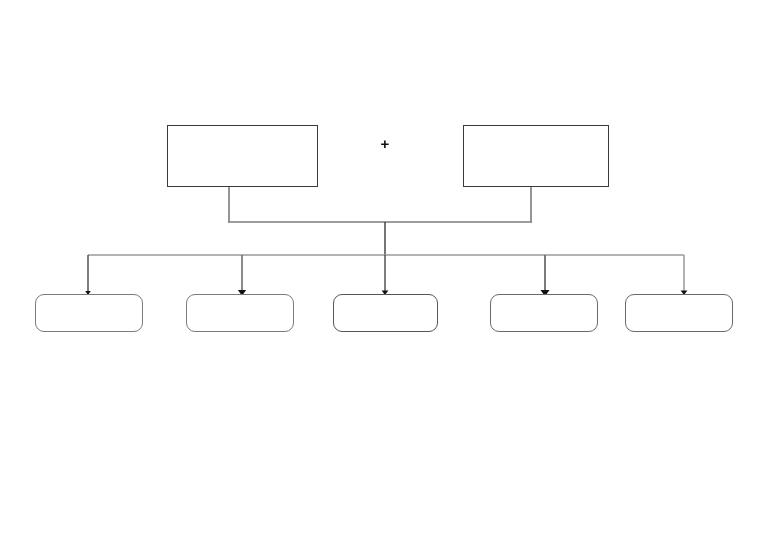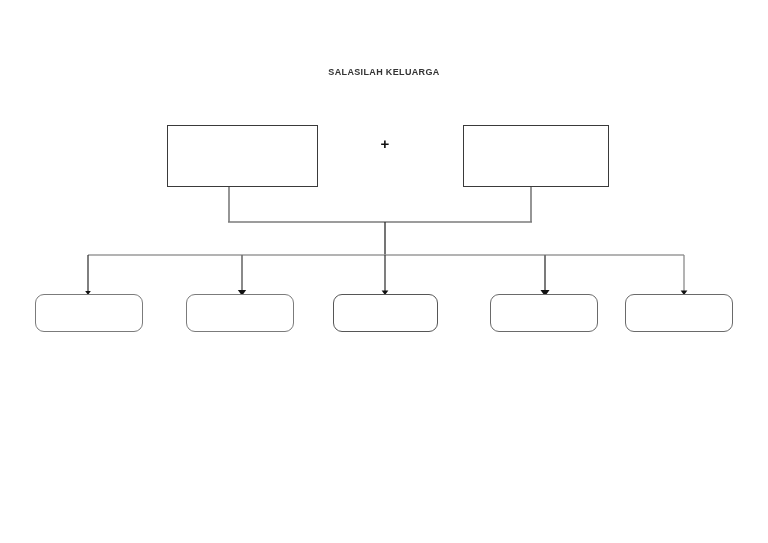--- a/index.html
+++ b/index.html
@@ -87,21 +87,20 @@
     width: 768px;
     height: 543px;
     pointer-events: none;
   }
 </style>
 </head>
 <body>
 
 <div id="canvas">
 
-  <div class="diagram-title">SALASILAH KELUARGA</div>
 
   <svg id="connectors" viewBox="0 0 768 543" width="768" height="543" aria-hidden="true">
     <defs>
       <marker id="arrowhead" markerWidth="7" markerHeight="7" refX="1.2" refY="3" orient="auto" markerUnits="strokeWidth">
         <path d="M0,0.4 L0,5.6 L3.6,3 z" fill="#111111"></path>
       </marker>
     </defs>
 
     <line x1="229" y1="187" x2="229" y2="222" stroke="#7b7b7b" stroke-width="1.6"></line>
     <line x1="531" y1="187" x2="531" y2="222" stroke="#7b7b7b" stroke-width="1.6"></line>

